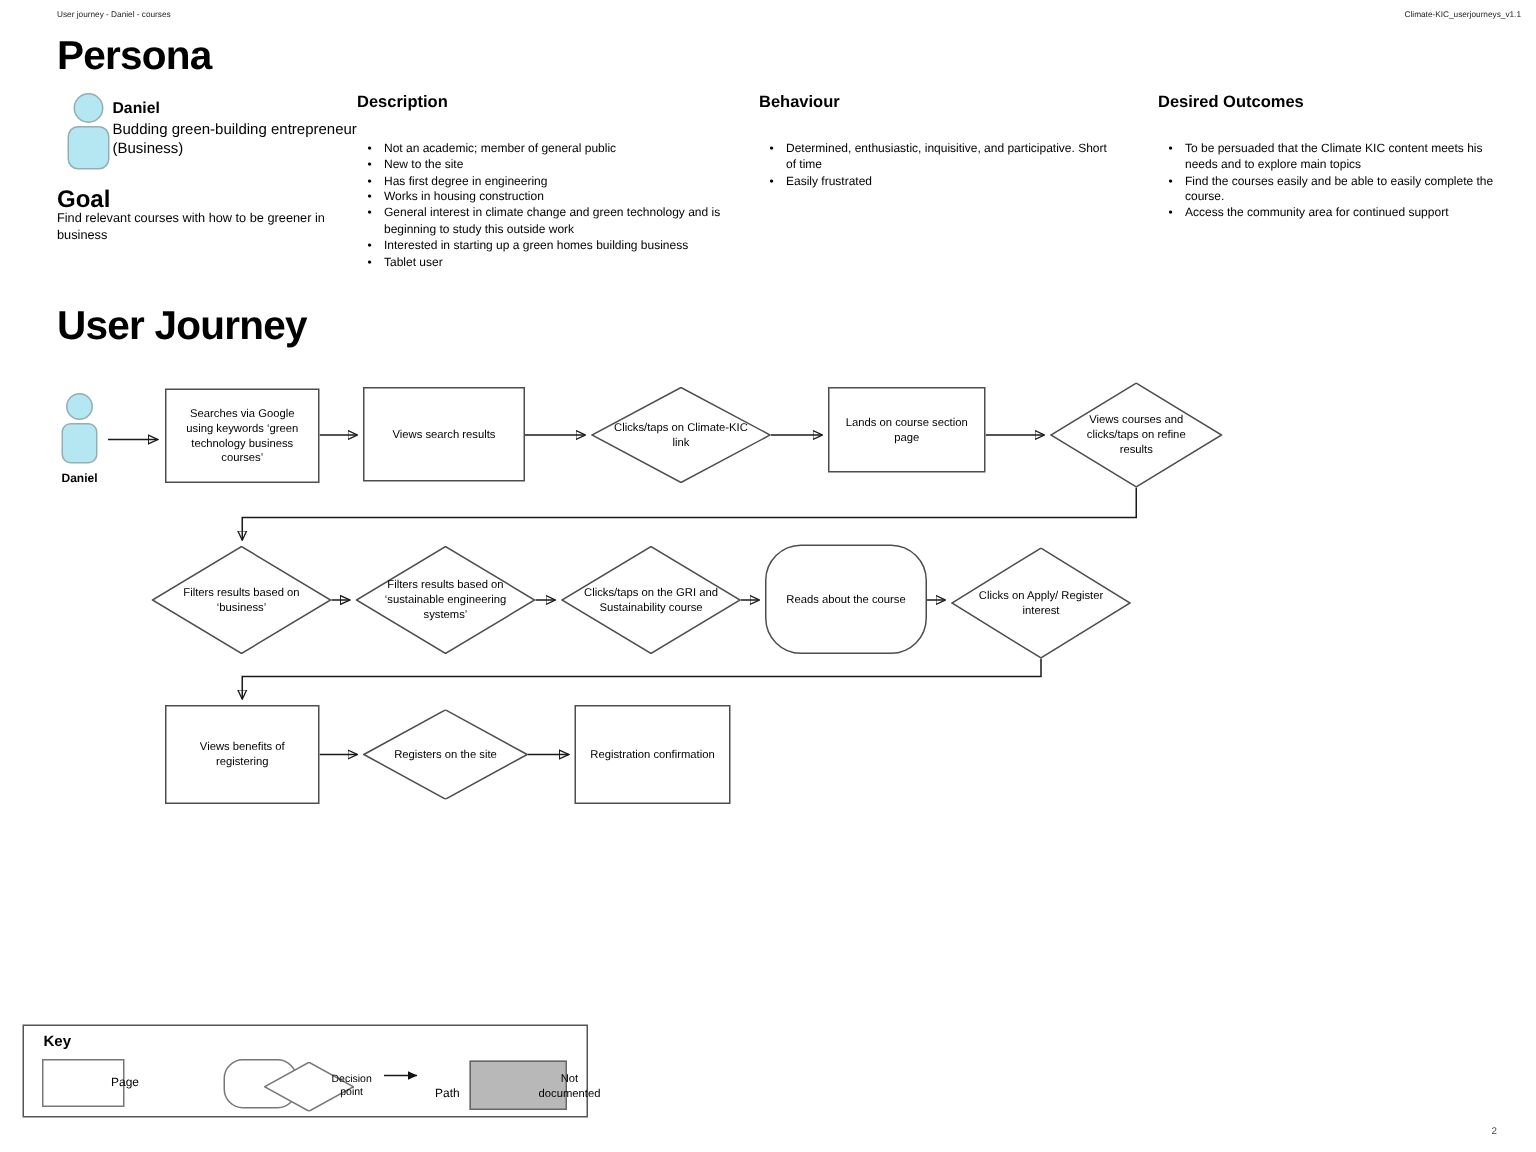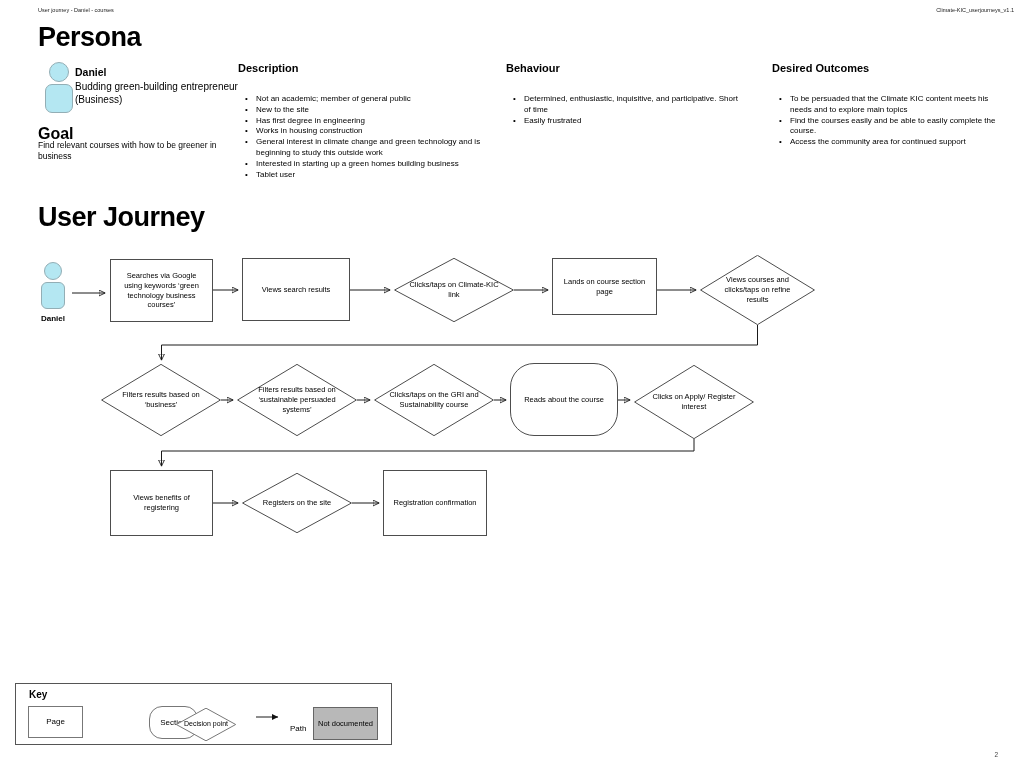--- a/index.html
+++ b/index.html
@@ -48,22 +48,22 @@
   .node.section { background: #fff; border: 1px solid #4d4d4d; border-radius: 24px; padding: 2px 10px; }
   .node.decision span { position: relative; z-index: 1; padding: 0 13px; }
   .dshape { position: absolute; left: 0; top: 0; width: 100%; height: 100%; }
   .dshape polygon { fill: #fff; stroke: #4d4d4d; stroke-width: 1; vector-effect: non-scaling-stroke; }
 
   .actor-label { font-size: 8px; font-weight: bold; text-align: center; }
 
   
   .key-box { left: 15px; top: 683px; width: 377px; height: 62px; border: 1px solid #555; background: #fff; }
   .key-title { left: 13px; top: 5px; font-size: 10px; font-weight: bold; position: absolute; }
-  .key-item { position: absolute; display: flex; align-items: center; justify-content: center;
-              text-align: center; font-size: 8px; line-height: 1.25; }
+  .key-item { position: absolute; display: flex; align-items: center; justify-content: flex-start;
+              text-align: center; font-size: 8px; line-height: 1.25; padding-left: 45px; }
   .key-page { left: 12px; top: 22px; width: 55px; height: 32px; border: 1px solid #777; background: #fff; }
   .key-section { left: 89px; top: 22px; width: 49px; height: 33px; border: 1px solid #777; border-radius: 13px; background: #fff; margin-left: 44px; }
   .key-decision { left: 160px; top: 24px; width: 60px; height: 33px; font-size: 7px; }
   .key-notdoc { left: 297px; top: 23px; width: 65px; height: 33px; border: 1px solid #666; background: #b8b8b8; font-size: 7.5px; }
   .key-path-label { left: 240px; top: 40px; position: absolute; font-size: 8px; padding-left: 34px; }
   .key-path-svg { position: absolute; left: 238px; top: 28px; }
 </style>
 </head>
 <body>
 
@@ -174,21 +174,21 @@
     <svg class="dshape" viewBox="0 0 100 100" preserveAspectRatio="none">
         <polygon points="50,0.5 99.5,50 50,99.5 0.5,50"></polygon>
       </svg>
     <span>Filters results based on ‘business’</span>
   </div>
 
   <div class="node decision" style="left:237px;top:114px;width:120px;height:72px;">
     <svg class="dshape" viewBox="0 0 100 100" preserveAspectRatio="none">
         <polygon points="50,0.5 99.5,50 50,99.5 0.5,50"></polygon>
       </svg>
-    <span>Filters results based on ‘sustainable persuaded systems’</span>
+    <span>Filters results based on ‘sustainable engineering systems’</span>
   </div>
 
   <div class="node decision" style="left:374px;top:114px;width:120px;height:72px;">
     <svg class="dshape" viewBox="0 0 100 100" preserveAspectRatio="none">
         <polygon points="50,0.5 99.5,50 50,99.5 0.5,50"></polygon>
       </svg>
     <span>Clicks/taps on the GRI and Sustainability course</span>
   </div>
 
   <div class="node section" style="left:510px;top:113px;width:108px;height:73px;">

